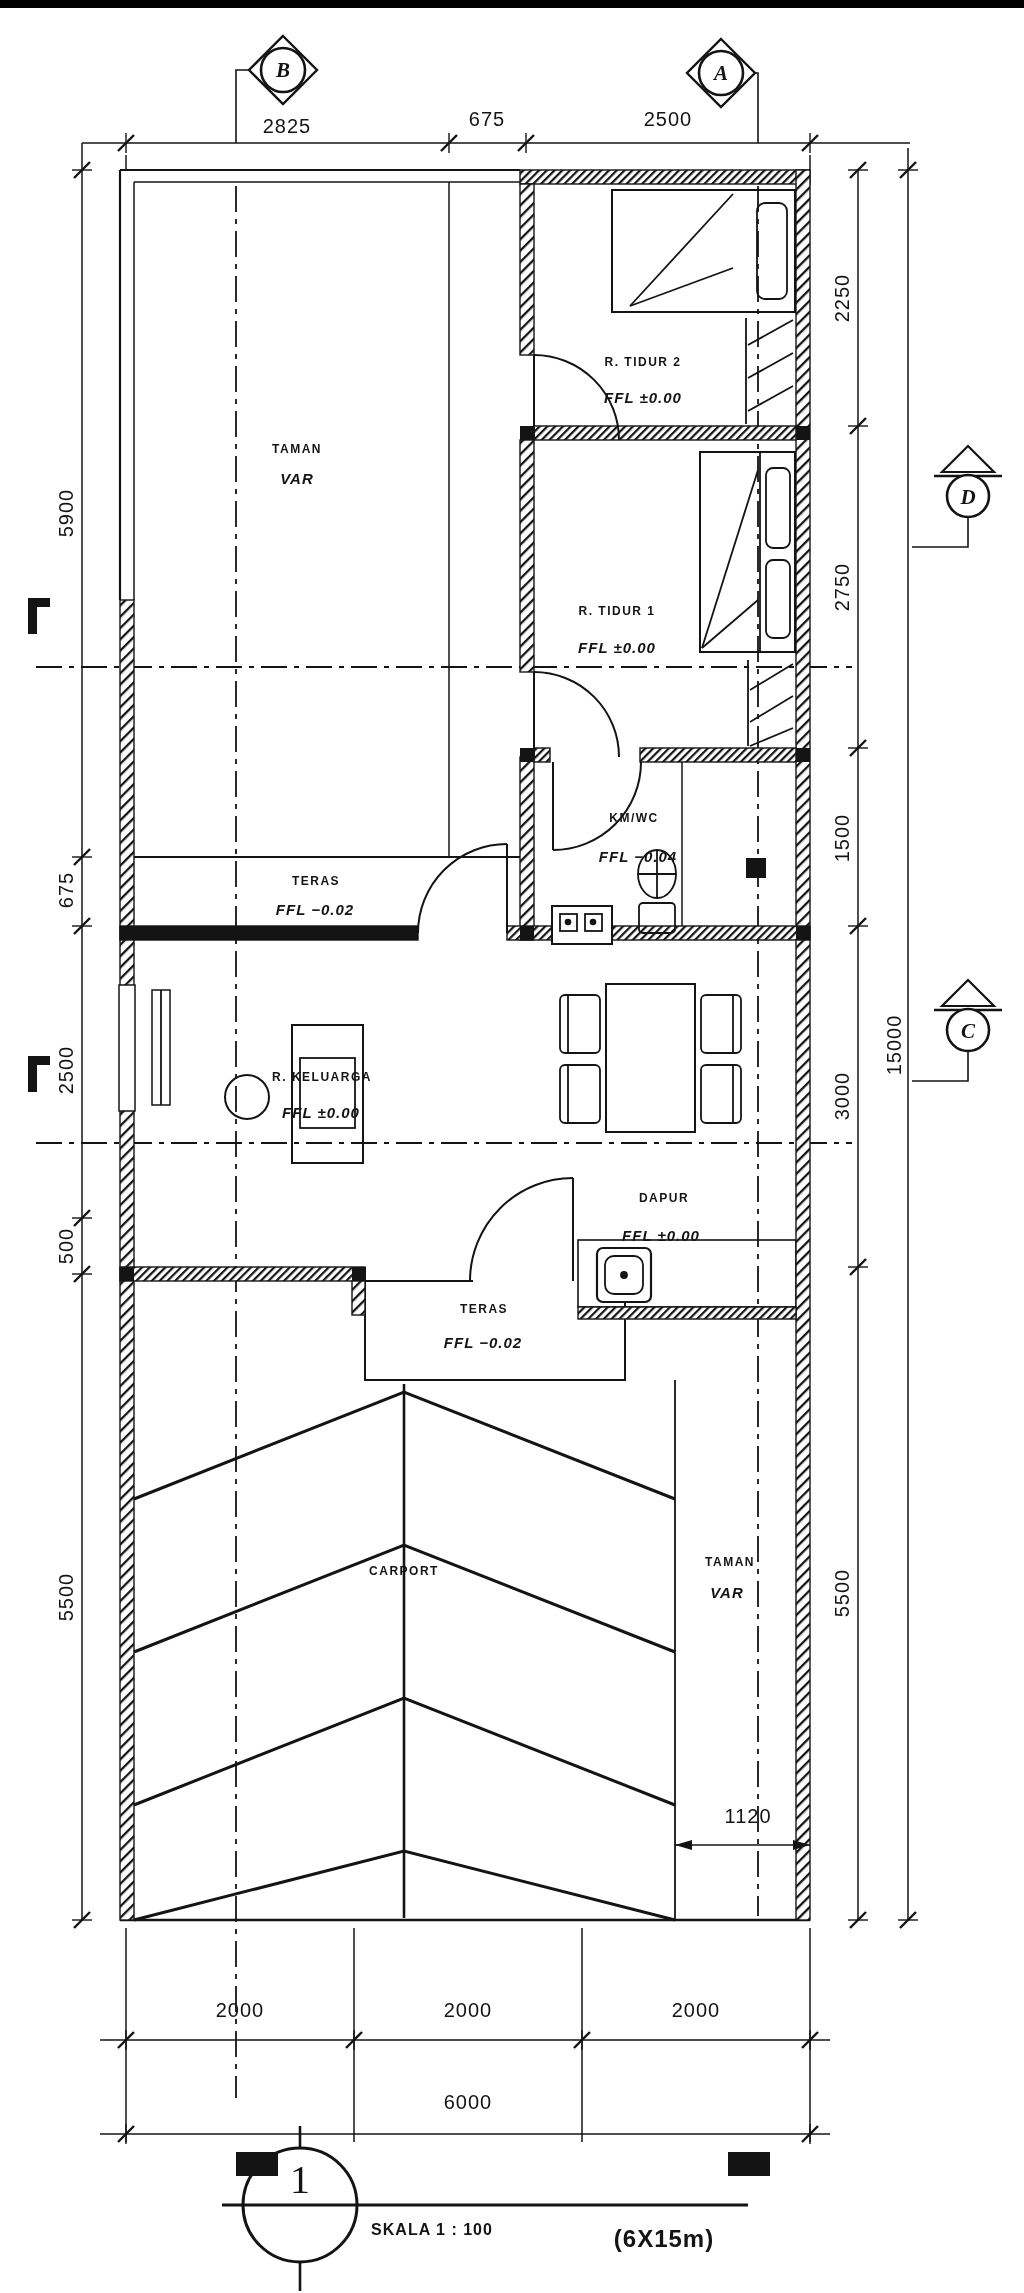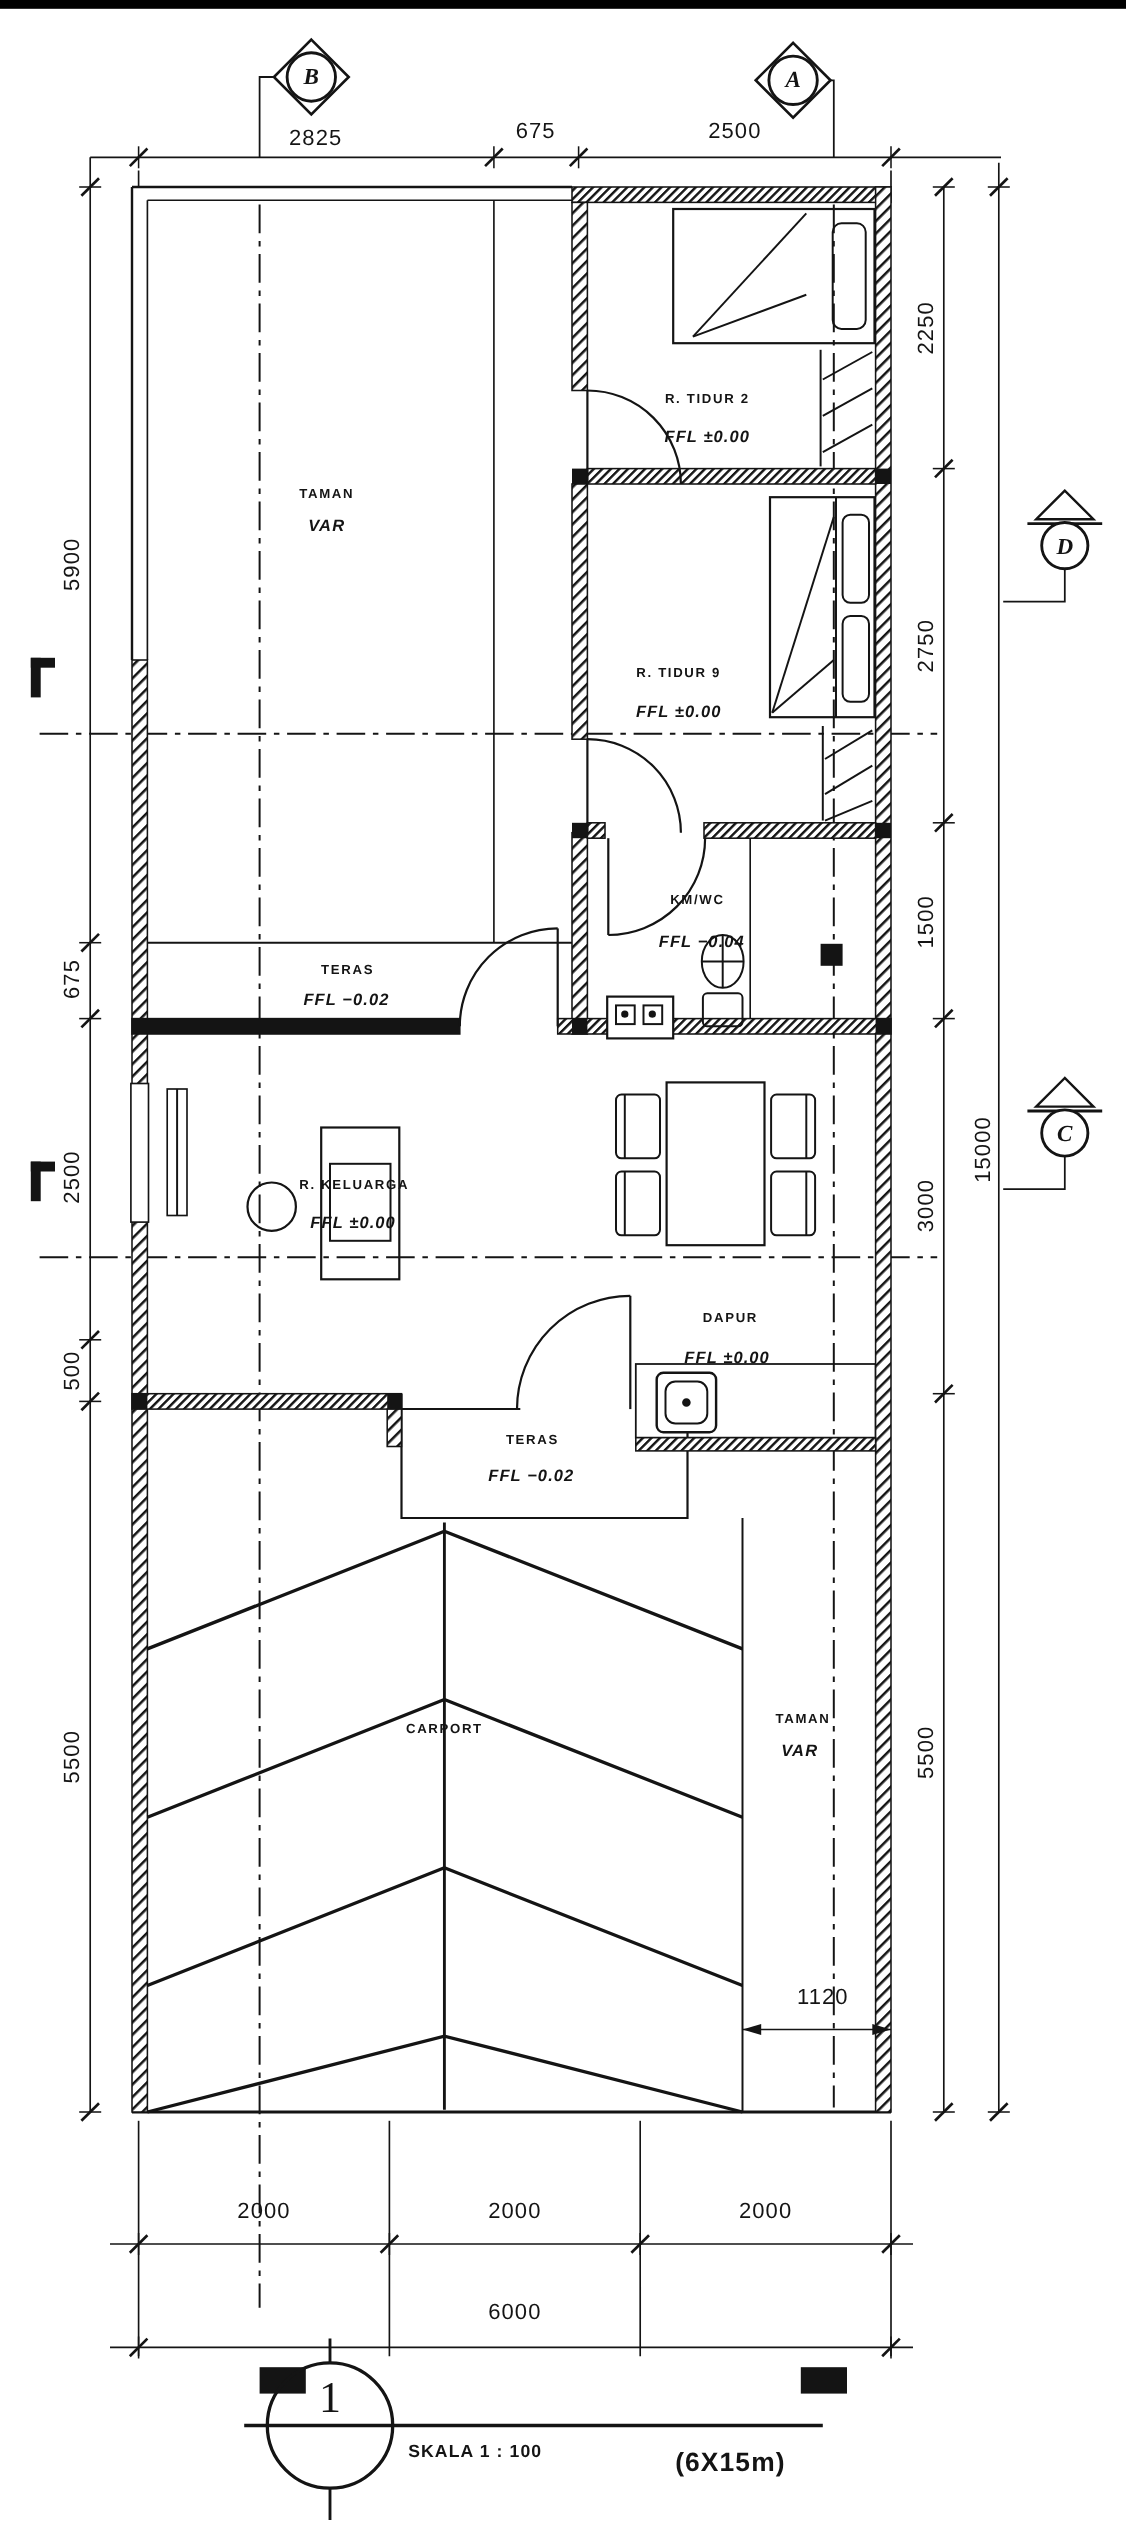--- a/index.html
+++ b/index.html
@@ -332,21 +332,21 @@
       <circle cx="300" cy="2205" r="57" stroke-width="3" fill="none"></circle>
     </g>
   </svg>
 
   <div class="lbl room" style="left:297px;top:449px;">TAMAN</div>
   <div class="lbl sub" style="left:297px;top:478px;">VAR</div>
 
   <div class="lbl room" style="left:643px;top:362px;">R. TIDUR 2</div>
   <div class="lbl ffl" style="left:643px;top:397px;">FFL ±0.00</div>
 
-  <div class="lbl room" style="left:617px;top:611px;">R. TIDUR 9</div>
+  <div class="lbl room" style="left:617px;top:611px;">R. TIDUR 1</div>
   <div class="lbl ffl" style="left:617px;top:647px;">FFL ±0.00</div>
 
   <div class="lbl room" style="left:634px;top:818px;">KM/WC</div>
   <div class="lbl ffl" style="left:638px;top:856px;">FFL −0.04</div>
 
   <div class="lbl room" style="left:316px;top:881px;">TERAS</div>
   <div class="lbl ffl" style="left:315px;top:909px;">FFL −0.02</div>
 
   <div class="lbl room" style="left:322px;top:1077px;">R. KELUARGA</div>
   <div class="lbl ffl" style="left:321px;top:1112px;">FFL ±0.00</div>

